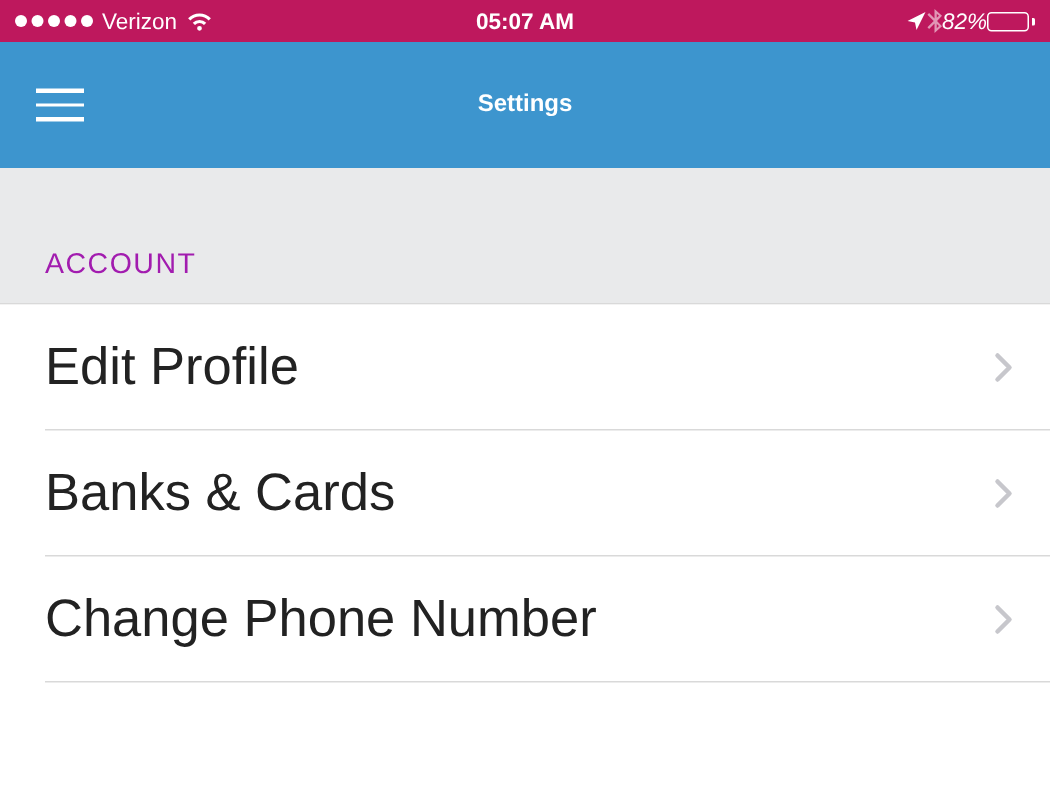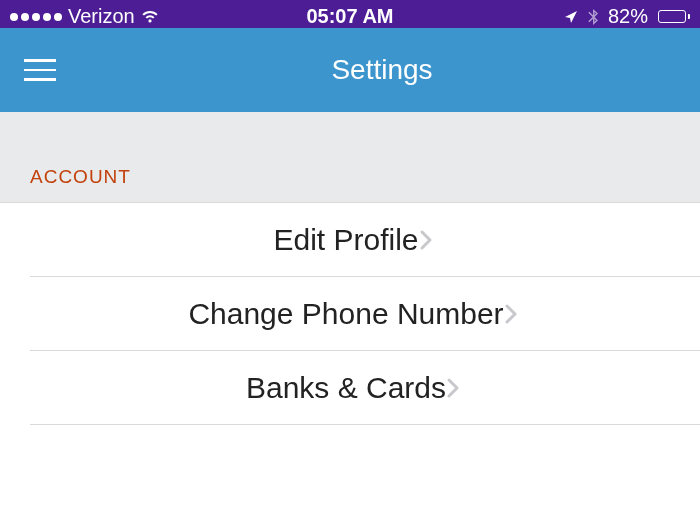--- a/index.html
+++ b/index.html
@@ -4,28 +4,28 @@
   <style>
     * { margin: 0; padding: 0; box-sizing: border-box; }
     body {
       width: 700px;
       height: 525px;
       font-family: -apple-system, "Helvetica Neue", Helvetica, Arial, sans-serif;
       background: #ffffff;
       overflow: hidden;
     }
     .status-bar {
-      background: #4c1d95;
+      background: #be185d;
       height: 28px;
       display: flex;
-      align-items: flex-end;
+      align-items: center;
       justify-content: space-between;
       padding: 0 10px;
       color: #ffffff;
-      font-size: 20px;
+      font-size: 15px;
     }
     .status-left {
       display: flex;
       align-items: center;
       gap: 6px;
     }
     .signal-dots {
       display: flex;
       gap: 3px;
       align-items: center;
@@ -35,21 +35,22 @@
     }
     .status-center {
       position: absolute;
       left: 50%;
       transform: translateX(-50%);
       font-weight: 600;
     }
     .status-right {
       display: flex;
       align-items: center;
-      gap: 10px;
+      gap: 0;
+      font-style: italic;
     }
     .wifi-icon, .location-icon, .bluetooth-icon {
       display: inline-flex;
     }
     .battery {
       display: flex;
       align-items: center;
       gap: 2px;
     }
     .battery-body {
@@ -90,42 +91,41 @@
       width: 32px;
       height: 2.5px;
       background: #ffffff;
       display: block;
     }
     .nav-title {
       position: absolute;
       left: 50%;
       transform: translateX(-50%);
       color: #ffffff;
-      font-size: 28px;
-      font-weight: 400;
-      margin-left: 32px;
+      font-size: 16px;
+      font-weight: 700;
     }
     .section-header {
       background: #e9eaeb;
       padding: 54px 24px 14px 30px;
-      color: #c2410c;
+      color: #a21caf;
       font-size: 19px;
       letter-spacing: 1px;
       border-bottom: 1px solid #d9d9d9;
     }
     .list {
       background: #ffffff;
     }
     .list-item {
       display: flex;
       align-items: center;
-      justify-content: center;
+      justify-content: space-between;
       padding: 0 24px 0 30px;
-      height: 74px;
-      font-size: 30px;
+      height: 84px;
+      font-size: 35px;
       color: #222222;
       cursor: pointer;
       position: relative;
     }
     .list-item::after {
       content: "";
       position: absolute;
       left: 30px;
       right: 0;
       bottom: 0;
@@ -191,28 +191,28 @@
 <div class="list">
   <div class="list-item">
     <span>Edit Profile</span>
     <span class="chevron">
       <svg width="14" height="24" viewBox="0 0 14 24">
           <path fill="none" stroke="#c7c7cc" stroke-width="3" stroke-linecap="round" stroke-linejoin="round" d="M3 4l8 8-8 8"></path>
         </svg>
     </span>
   </div>
   <div class="list-item">
+    <span>Banks &amp; Cards</span>
+    <span class="chevron">
+      <svg width="14" height="24" viewBox="0 0 14 24">
+          <path fill="none" stroke="#c7c7cc" stroke-width="3" stroke-linecap="round" stroke-linejoin="round" d="M3 4l8 8-8 8"></path>
+        </svg>
+    </span>
+  </div>
+  <div class="list-item">
     <span>Change Phone Number</span>
     <span class="chevron">
       <svg width="14" height="24" viewBox="0 0 14 24">
           <path fill="none" stroke="#c7c7cc" stroke-width="3" stroke-linecap="round" stroke-linejoin="round" d="M3 4l8 8-8 8"></path>
         </svg>
     </span>
   </div>
-  <div class="list-item">
-    <span>Banks &amp; Cards</span>
-    <span class="chevron">
-      <svg width="14" height="24" viewBox="0 0 14 24">
-          <path fill="none" stroke="#c7c7cc" stroke-width="3" stroke-linecap="round" stroke-linejoin="round" d="M3 4l8 8-8 8"></path>
-        </svg>
-    </span>
-  </div>
 </div>
 
 </body></html>

